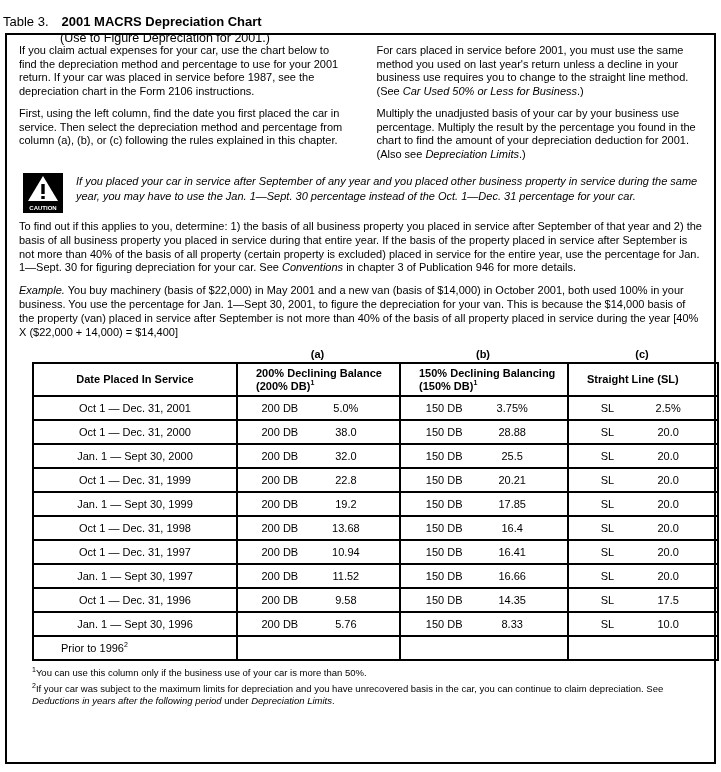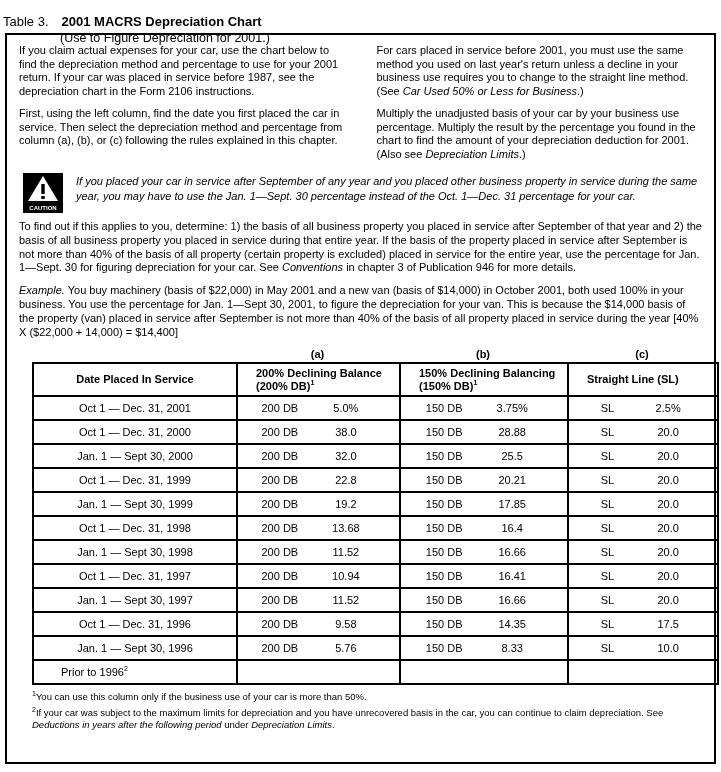--- a/index.html
+++ b/index.html
@@ -254,41 +254,20 @@
               </div>
             </td>
             <td class="c-val">
               <div class="cellflex">
                 <span class="m">SL</span>
                 <span class="v">20.0</span>
               </div>
             </td>
           </tr>
           <tr>
-            <td class="c-date">Jan. 1 — Sept 30, 1998</td>
-            <td class="c-val">
-              <div class="cellflex">
-                <span class="m">200 DB</span>
-                <span class="v">11.52</span>
-              </div>
-            </td>
-            <td class="c-val">
-              <div class="cellflex">
-                <span class="m">150 DB</span>
-                <span class="v">16.66</span>
-              </div>
-            </td>
-            <td class="c-val">
-              <div class="cellflex">
-                <span class="m">SL</span>
-                <span class="v">20.0</span>
-              </div>
-            </td>
-          </tr>
-          <tr>
             <td class="c-date">Oct 1 — Dec. 31, 1997</td>
             <td class="c-val">
               <div class="cellflex">
                 <span class="m">200 DB</span>
                 <span class="v">10.94</span>
               </div>
             </td>
             <td class="c-val">
               <div class="cellflex">
                 <span class="m">150 DB</span>

